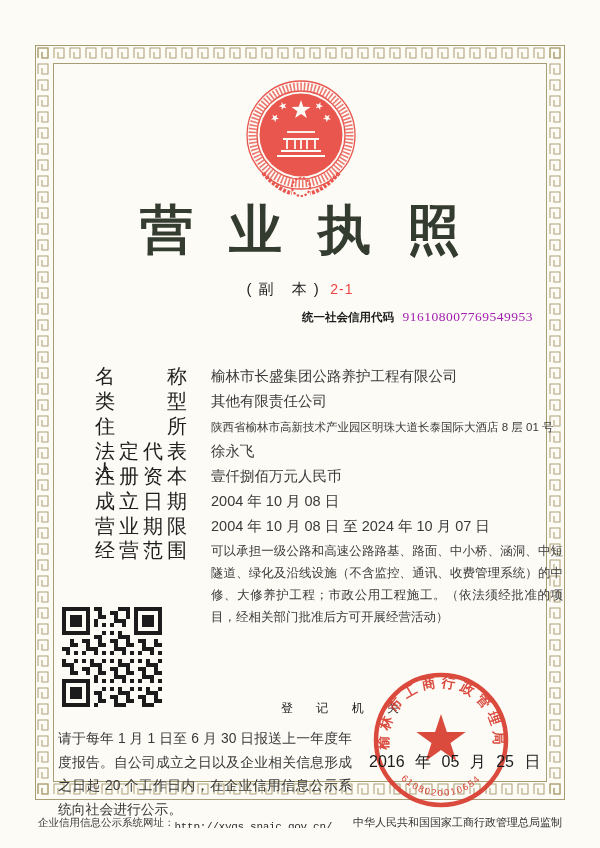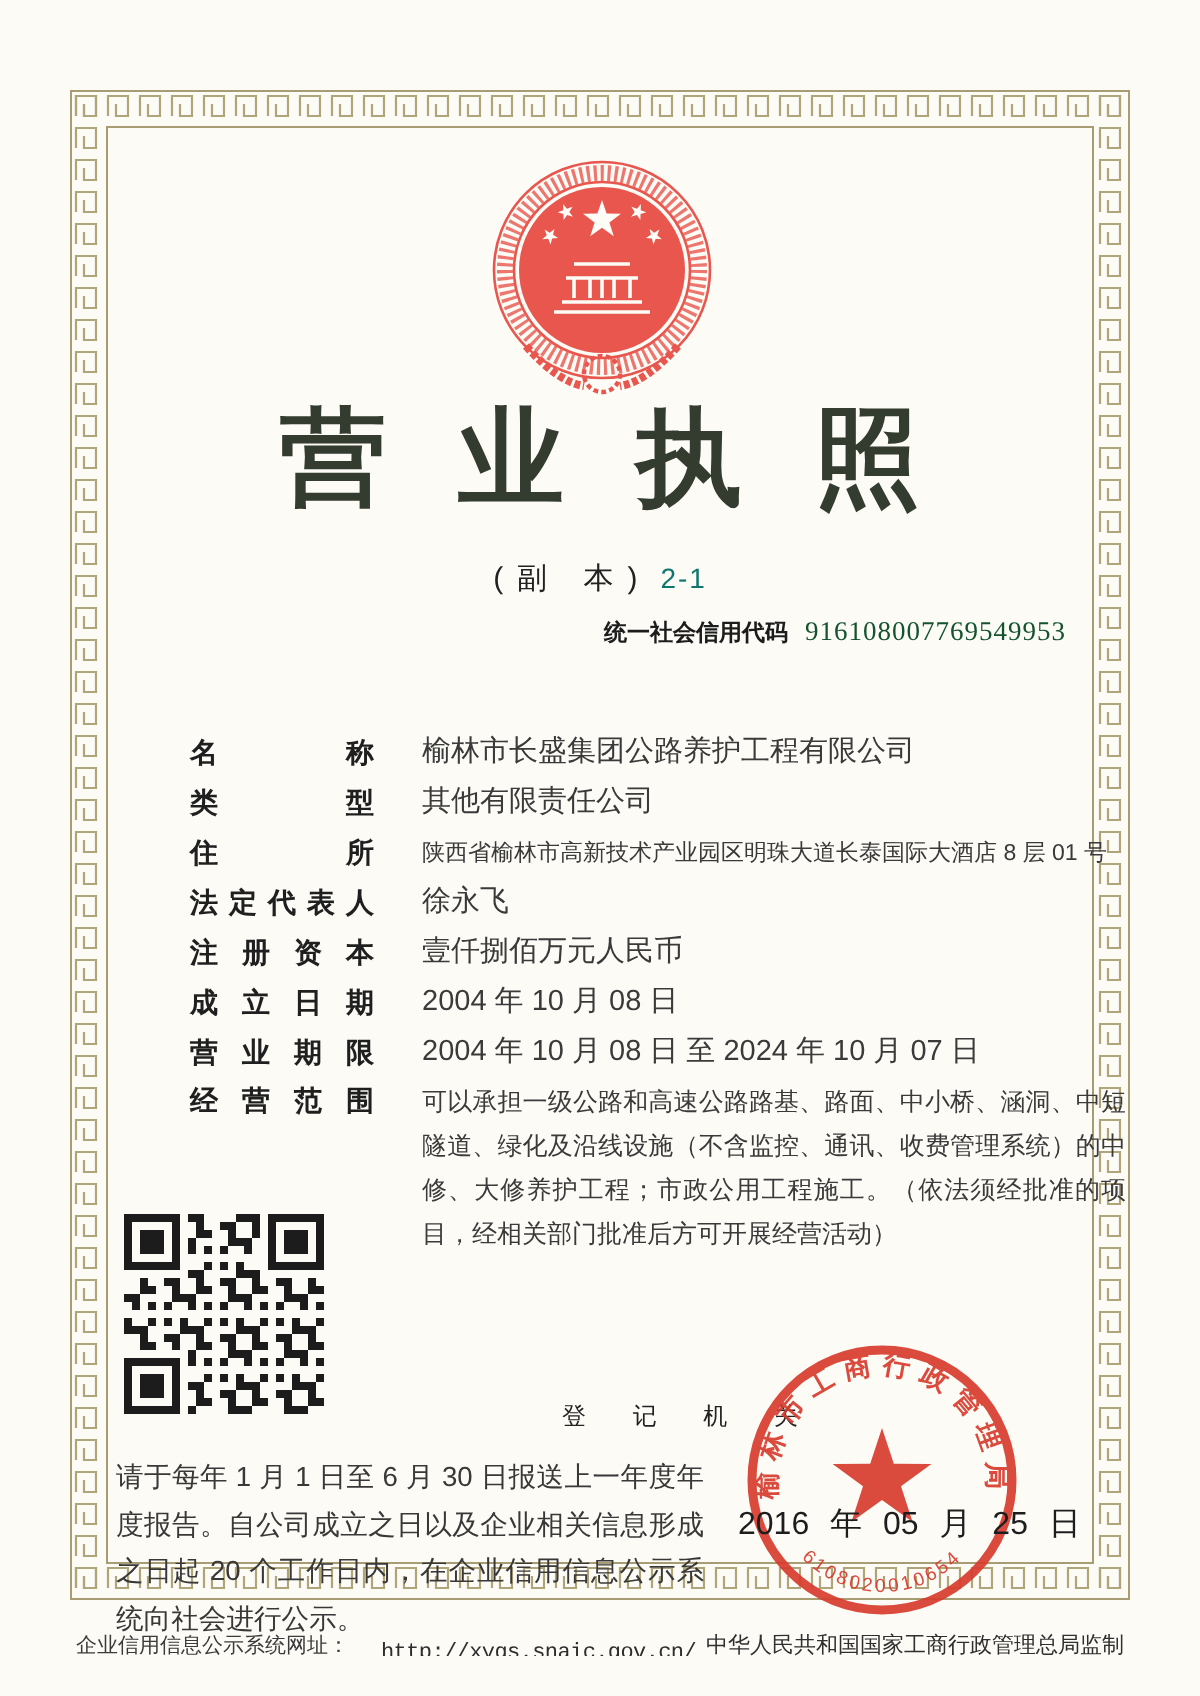--- a/index.html
+++ b/index.html
@@ -10,52 +10,52 @@
   .frame{position:absolute;left:35px;top:45px;}
 
   
   .emblem{position:absolute;left:243px;top:77px;}
 
   
   .title{position:absolute;top:201px;left:0;width:100%;text-align:center;
          font-size:53px;font-weight:bold;color:#343b2f;letter-spacing:36px;text-indent:36px;line-height:1.1;}
   .subtitle-row{position:absolute;top:280px;left:0;width:100%;text-align:center;color:#222;}
   .subtitle{font-size:15px;letter-spacing:7px;font-weight:500;}
-  .copyno{font-size:14px;color:#0f766e;letter-spacing:1px;}
+  .copyno{font-size:14px;color:#ef4444;letter-spacing:1px;}
 
   .credit-line{position:absolute;top:307px;left:302px;white-space:nowrap;}
   .credit-label{font-size:11.5px;font-weight:bold;color:#1c1c1c;}
-  .credit-code{font-size:13.5px;color:#14532d;letter-spacing:0.5px;margin-left:4px;font-family:"Liberation Serif",serif;}
+  .credit-code{font-size:13.5px;color:#a21caf;letter-spacing:0.5px;margin-left:4px;font-family:"Liberation Serif",serif;}
 
   
   .row{position:absolute;left:95px;display:flex;align-items:flex-start;}
   .flabel{width:92px;flex:0 0 92px;display:inline-block;text-align:justify;text-align-last:justify;
           -moz-text-align-last:justify;text-justify:inter-character;
-          font-size:14px;font-weight:700;color:#1f1f1f;line-height:20px;}
+          font-size:20px;font-weight:400;color:#1f1f1f;line-height:20px;}
   .fval{margin-left:24px;color:#3a3a3a;font-size:14.5px;line-height:20px;white-space:nowrap;}
   .fval.small{font-size:11.5px;line-height:22px;}
   .fval.scope{font-size:12.5px;width:352px;line-height:22px;white-space:normal;text-align:justify;}
   .r0{top:366px}.r1{top:391px}.r2{top:416px}.r3{top:441px}
   .r4{top:466px}.r5{top:491px}.r6{top:516px}.r7{top:540px}
 
   
   .qr{position:absolute;left:62px;top:607px;}
 
   
   .reg-authority{position:absolute;left:281px;top:700px;font-size:12px;color:#222;
                  letter-spacing:10px;font-weight:500;white-space:nowrap;}
   .notice{position:absolute;left:58px;top:727px;width:294px;font-size:13.8px;line-height:23.5px;
           color:#383838;text-align:justify;}
   .issue-date{position:absolute;left:369px;top:752px;font-size:16px;color:#1d1d1d;
               word-spacing:6px;z-index:3;white-space:nowrap;}
   .seal{position:absolute;left:371px;top:668px;z-index:2;opacity:0.92;}
 
   
   .footer-left{position:absolute;left:38px;top:816px;font-size:10.5px;color:#3a3a3a;white-space:nowrap;}
-  .url-clip{display:inline-block;height:8px;overflow:hidden;vertical-align:top;margin-top:4px;margin-left:16px;text-decoration:underline;}
+  .url-clip{display:inline-block;height:8px;overflow:hidden;vertical-align:top;margin-top:4px;margin-left:0;text-decoration:underline;}
   .footer-url{font-size:11px;color:#2e2e2e;font-family:"Liberation Mono",monospace;letter-spacing:-0.3px;}
   .footer-right{position:absolute;left:353px;top:815px;font-size:11px;color:#2f2f2f;white-space:nowrap;}
 </style>
 </head>
 <body>
 
 <div class="page">
 
   <svg class="frame" width="530" height="755" viewBox="0 0 530 755">
     <defs>

